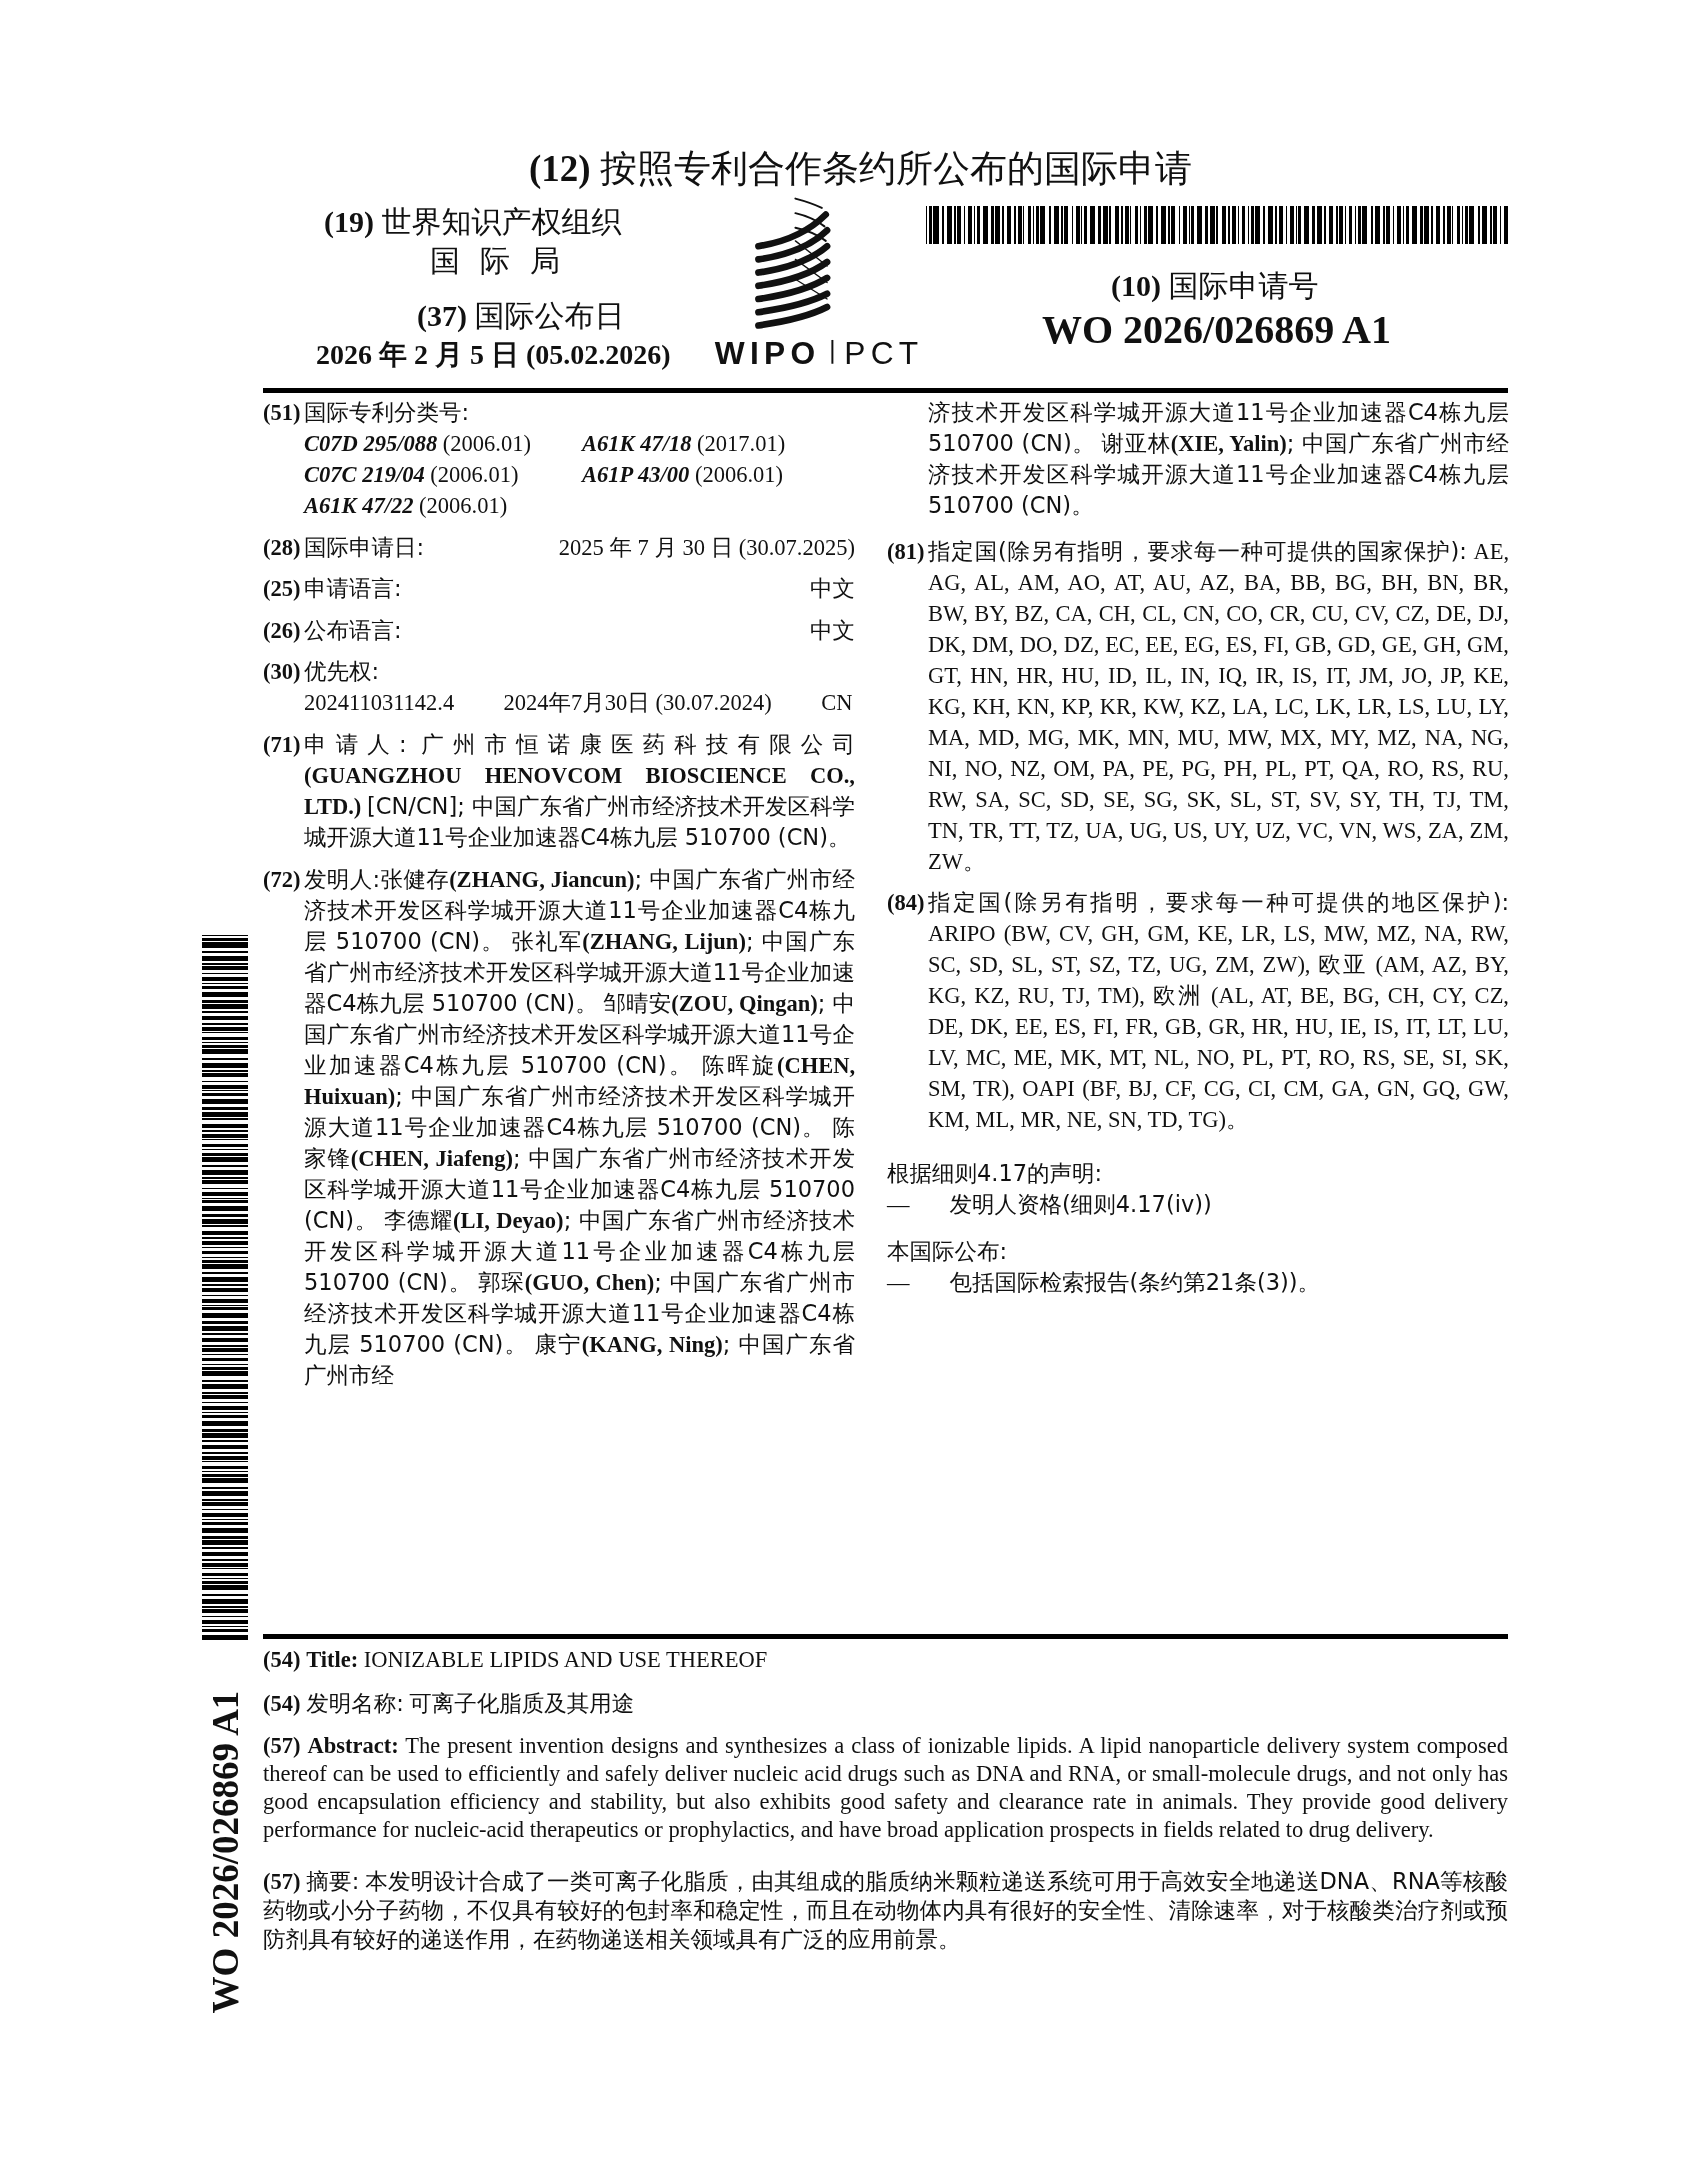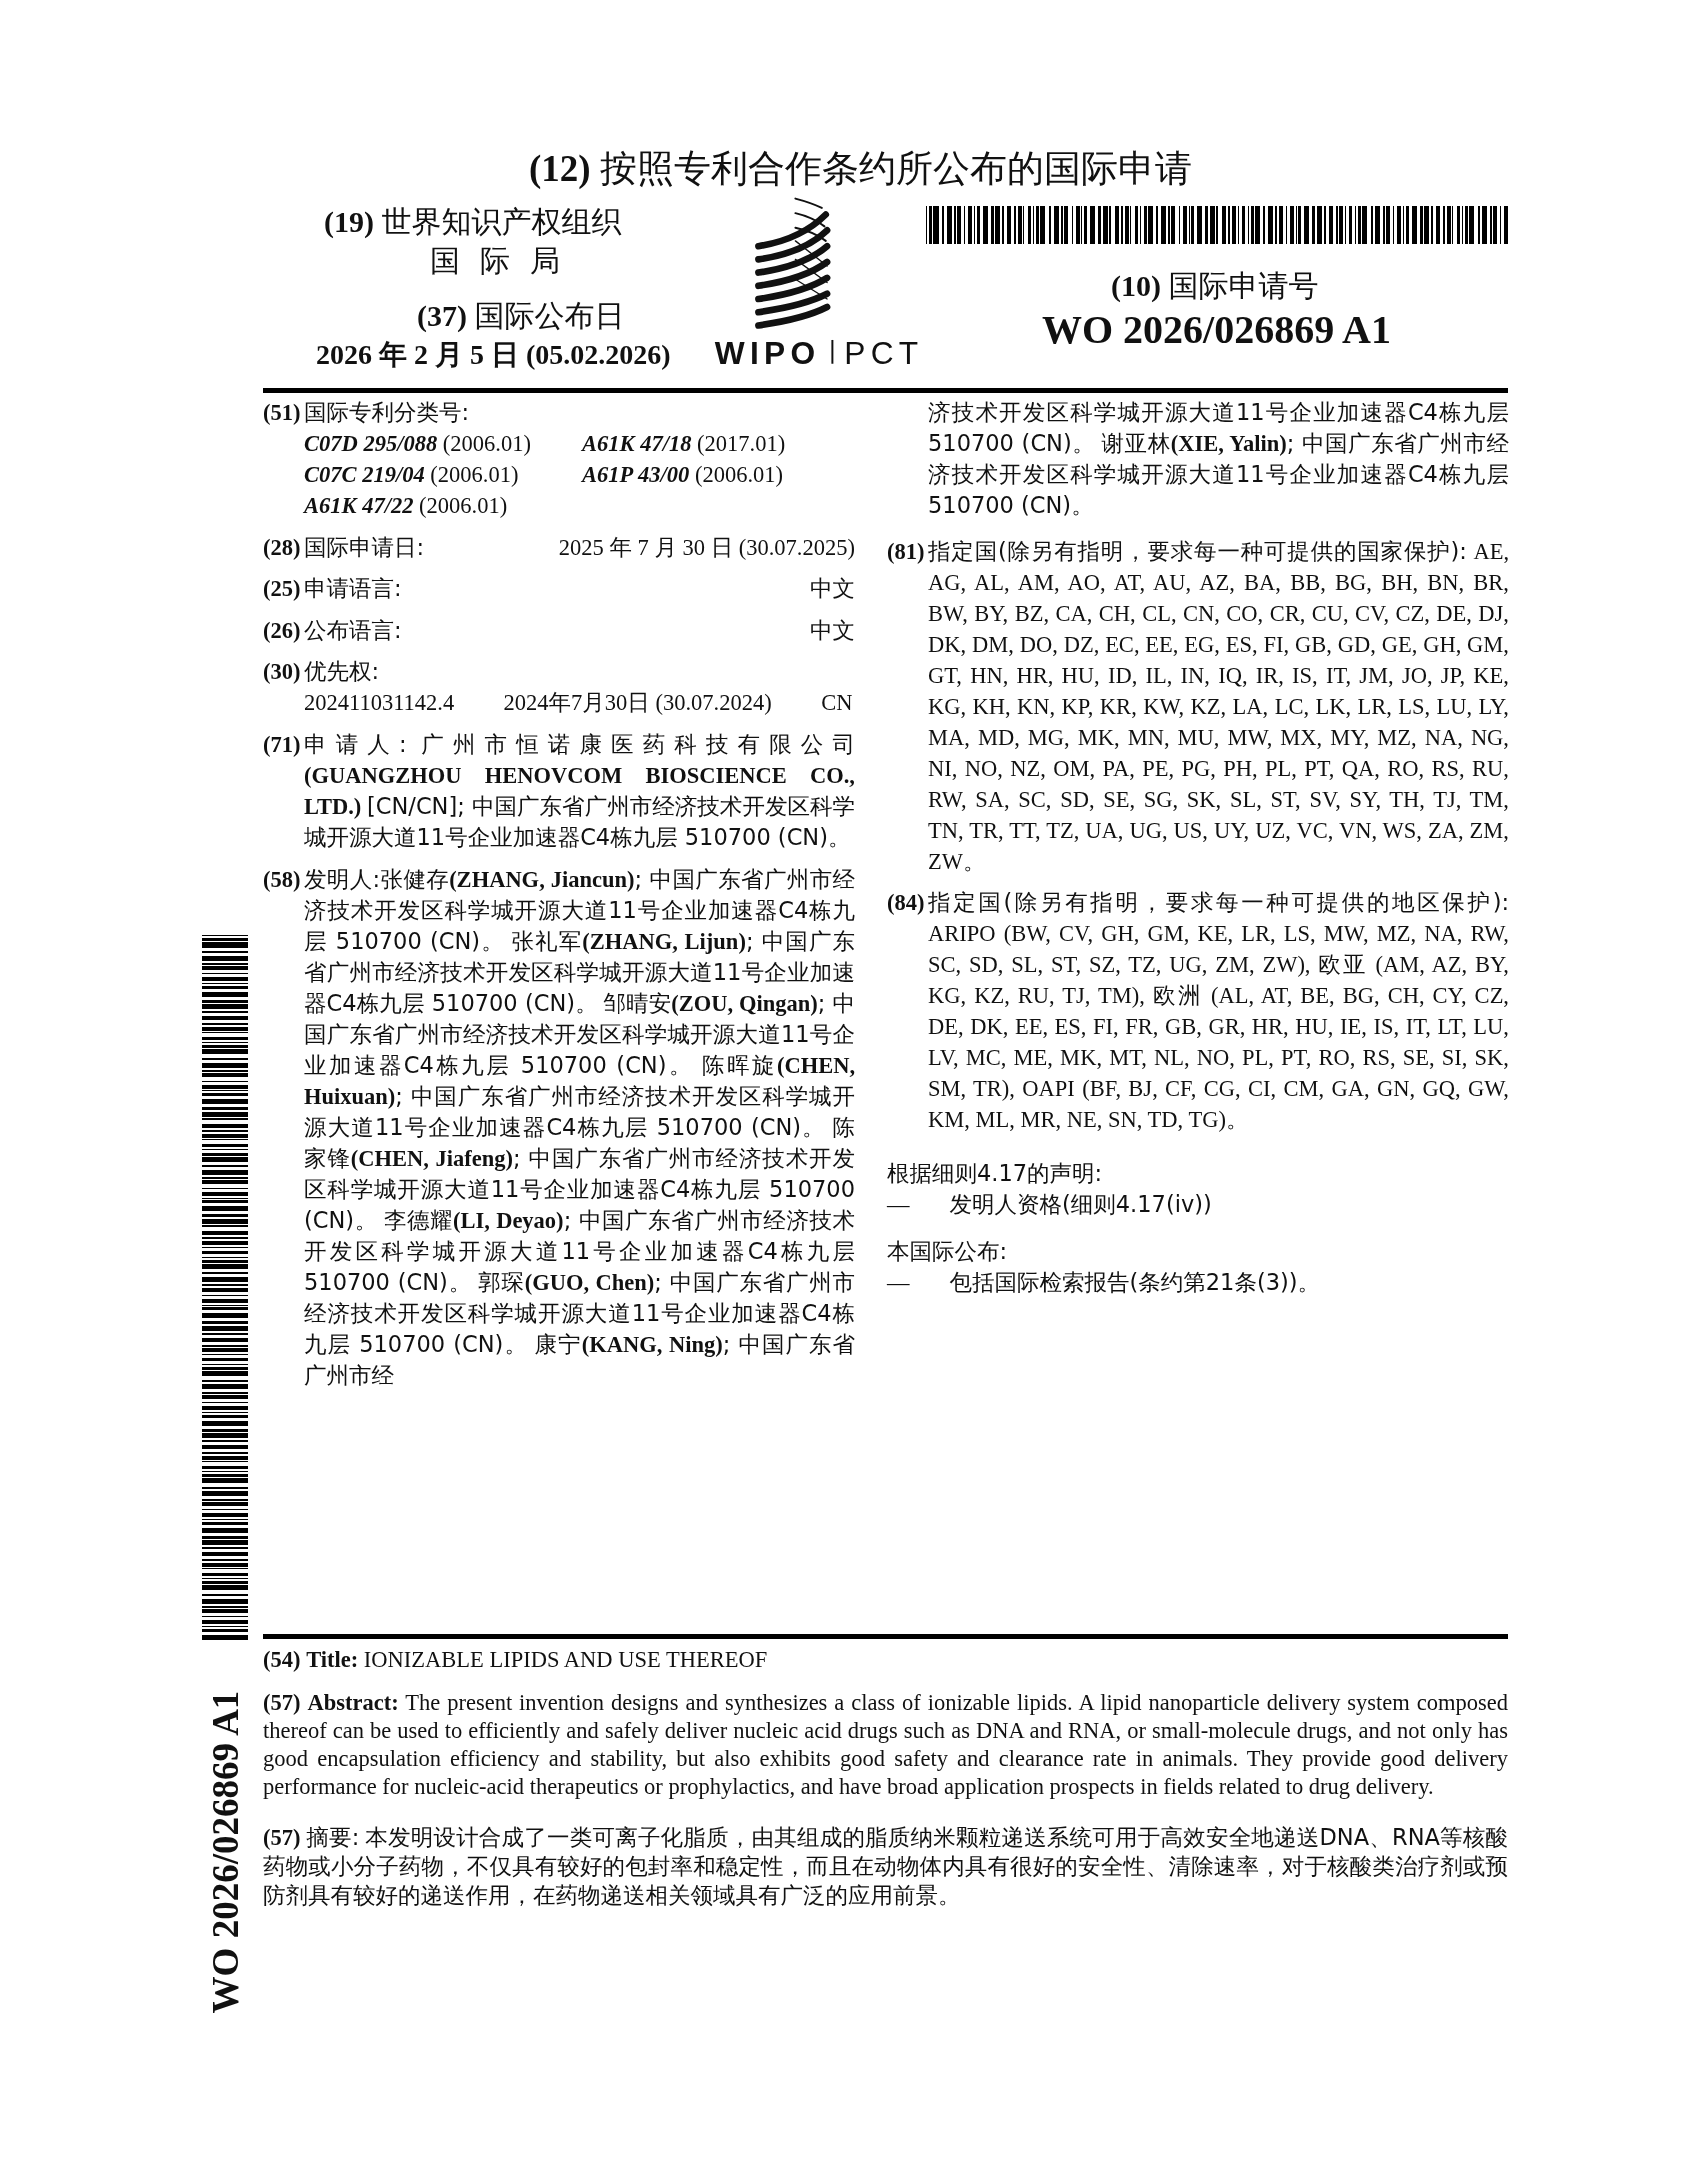--- a/index.html
+++ b/index.html
@@ -396,21 +396,21 @@
 
   <div class="field just">
     <span class="num">(71)</span>
     <span class="cn">申请人:</span>
     <span class="cn">广州市恒诺康医药科技有限公司</span>
     <span class="b">(GUANGZHOU HENOVCOM BIOSCIENCE CO., LTD.)</span>
     <span class="cn">[CN/CN]; 中国广东省广州市经济技术开发区科学城开源大道11号企业加速器C4栋九层 510700 (CN)。</span>
   </div>
 
   <div class="field just">
-    <span class="num">(58)</span>
+    <span class="num">(72)</span>
     <span class="cn">发明人:</span><span><span class="cn">张健存</span><span class="b">(ZHANG, Jiancun)</span><span class="cn">; 中国广东省广州市经济技术开发区科学城开源大道11号企业加速器C4栋九层 510700 (CN)。</span></span>
     <span><span class="cn">张礼军</span><span class="b">(ZHANG, Lijun)</span><span class="cn">; 中国广东省广州市经济技术开发区科学城开源大道11号企业加速器C4栋九层 510700 (CN)。</span></span>
     <span><span class="cn">邹晴安</span><span class="b">(ZOU, Qingan)</span><span class="cn">; 中国广东省广州市经济技术开发区科学城开源大道11号企业加速器C4栋九层 510700 (CN)。</span></span>
     <span><span class="cn">陈晖旋</span><span class="b">(CHEN, Huixuan)</span><span class="cn">; 中国广东省广州市经济技术开发区科学城开源大道11号企业加速器C4栋九层 510700 (CN)。</span></span>
     <span><span class="cn">陈家锋</span><span class="b">(CHEN, Jiafeng)</span><span class="cn">; 中国广东省广州市经济技术开发区科学城开源大道11号企业加速器C4栋九层 510700 (CN)。</span></span>
     <span><span class="cn">李德耀</span><span class="b">(LI, Deyao)</span><span class="cn">; 中国广东省广州市经济技术开发区科学城开源大道11号企业加速器C4栋九层 510700 (CN)。</span></span>
     <span><span class="cn">郭琛</span><span class="b">(GUO, Chen)</span><span class="cn">; 中国广东省广州市经济技术开发区科学城开源大道11号企业加速器C4栋九层 510700 (CN)。</span></span>
     <span><span class="cn">康宁</span><span class="b">(KANG, Ning)</span><span class="cn">; 中国广东省广州市经</span></span>
   </div>
 </div>
@@ -453,20 +453,25 @@
 
 <div id="rule-mid" class="rule"></div>
 
 <div id="bottom">
   <div class="para">
     <span class="b">(54)</span>
     <span class="b">Title:</span>
     <span>IONIZABLE LIPIDS AND USE THEREOF</span>
   </div>
   <div class="para">
+    <span class="b">(54)</span>
+    <span class="cn">发明名称:</span>
+    <span class="cn">可离子化脂质及其用途</span>
+  </div>
+  <div class="para">
     <span class="b">(57)</span>
     <span class="b">Abstract:</span>
     <span>The present invention designs and synthesizes a class of ionizable lipids. A lipid nanoparticle delivery system composed thereof can be used to efficiently and safely deliver nucleic acid drugs such as DNA and RNA, or small-molecule drugs, and not only has good encapsulation efficiency and stability, but also exhibits good safety and clearance rate in animals. They provide good delivery performance for nucleic-acid therapeutics or prophylactics, and have broad application prospects in fields related to drug delivery.</span>
   </div>
   <div class="para" style="margin-top:22.5px">
     <span class="b">(57)</span>
     <span class="cn">摘要:</span>
     <span class="cn">本发明设计合成了一类可离子化脂质，由其组成的脂质纳米颗粒递送系统可用于高效安全地递送DNA、RNA等核酸药物或小分子药物，不仅具有较好的包封率和稳定性，而且在动物体内具有很好的安全性、清除速率，对于核酸类治疗剂或预防剂具有较好的递送作用，在药物递送相关领域具有广泛的应用前景。</span>
   </div>
 </div>

